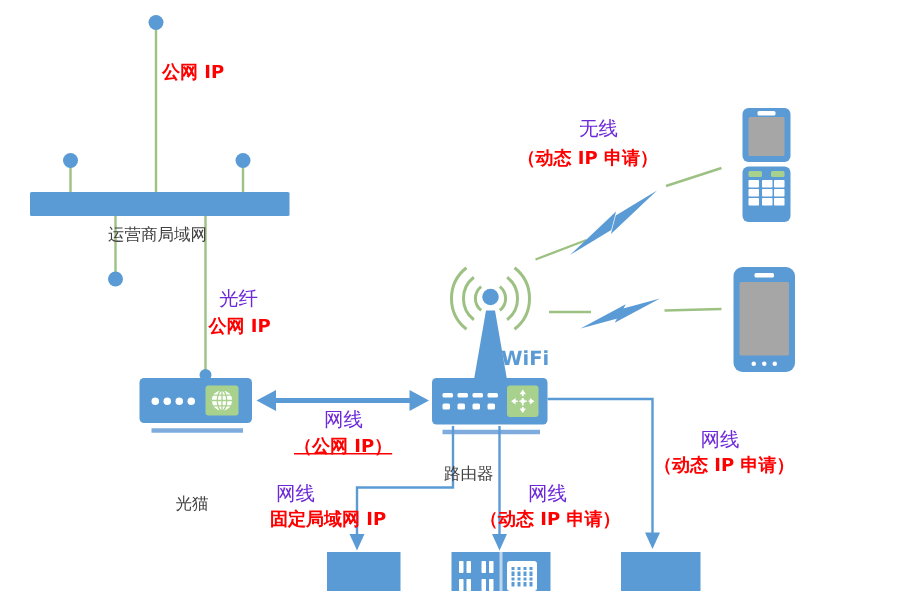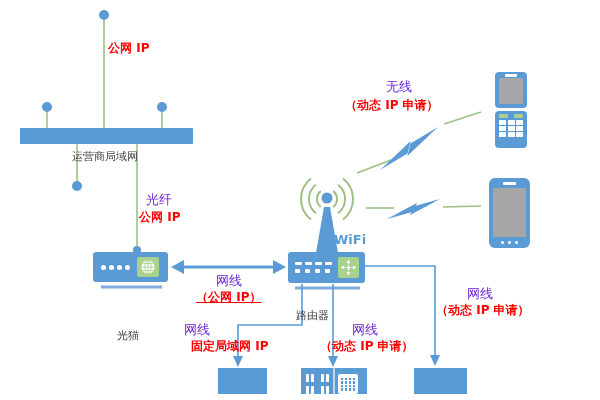--- a/index.html
+++ b/index.html
@@ -255,19 +255,19 @@
   <div class="label lbl-blue" style="left:146px;top:193px;text-align:center;">光纤</div>
   <div class="label lbl-red" style="left:139px;top:211px;">公网 IP</div>
   <div class="label lbl-dark" style="left:117px;top:310px;margin-top:20px;">光猫</div>
   <div class="label lbl-blue" style="left:216px;top:274px;">网线</div>
   <div class="label lbl-red" style="left:196px;top:291px;text-decoration:underline;">（公网 IP）</div>
   <div class="label lbl-dark" style="left:296px;top:310px;">路由器</div>
   <div class="label lbl-blue-b" style="left:334px;top:221px;margin-top:12px;">WiFi</div>
   <div class="label lbl-blue" style="left:386px;top:80px;">无线</div>
   <div class="label lbl-red" style="left:345px;top:99px;">（动态 IP 申请）</div>
   <div class="label lbl-blue" style="left:184px;top:323px;">网线</div>
-  <div class="label lbl-red" style="left:155px;top:340px;padding-left:36px;">固定局域网 IP</div>
+  <div class="label lbl-red" style="left:144px;top:340px;padding-left:36px;">固定局域网 IP</div>
   <div class="label lbl-blue" style="left:352px;top:323px;">网线</div>
   <div class="label lbl-red" style="left:320px;top:340px;">（动态 IP 申请）</div>
   <div class="label lbl-blue" style="left:467px;top:287px;">网线</div>
   <div class="label lbl-red" style="left:436px;top:304px;">（动态 IP 申请）</div>
 
 </div>
 
 </body></html>

